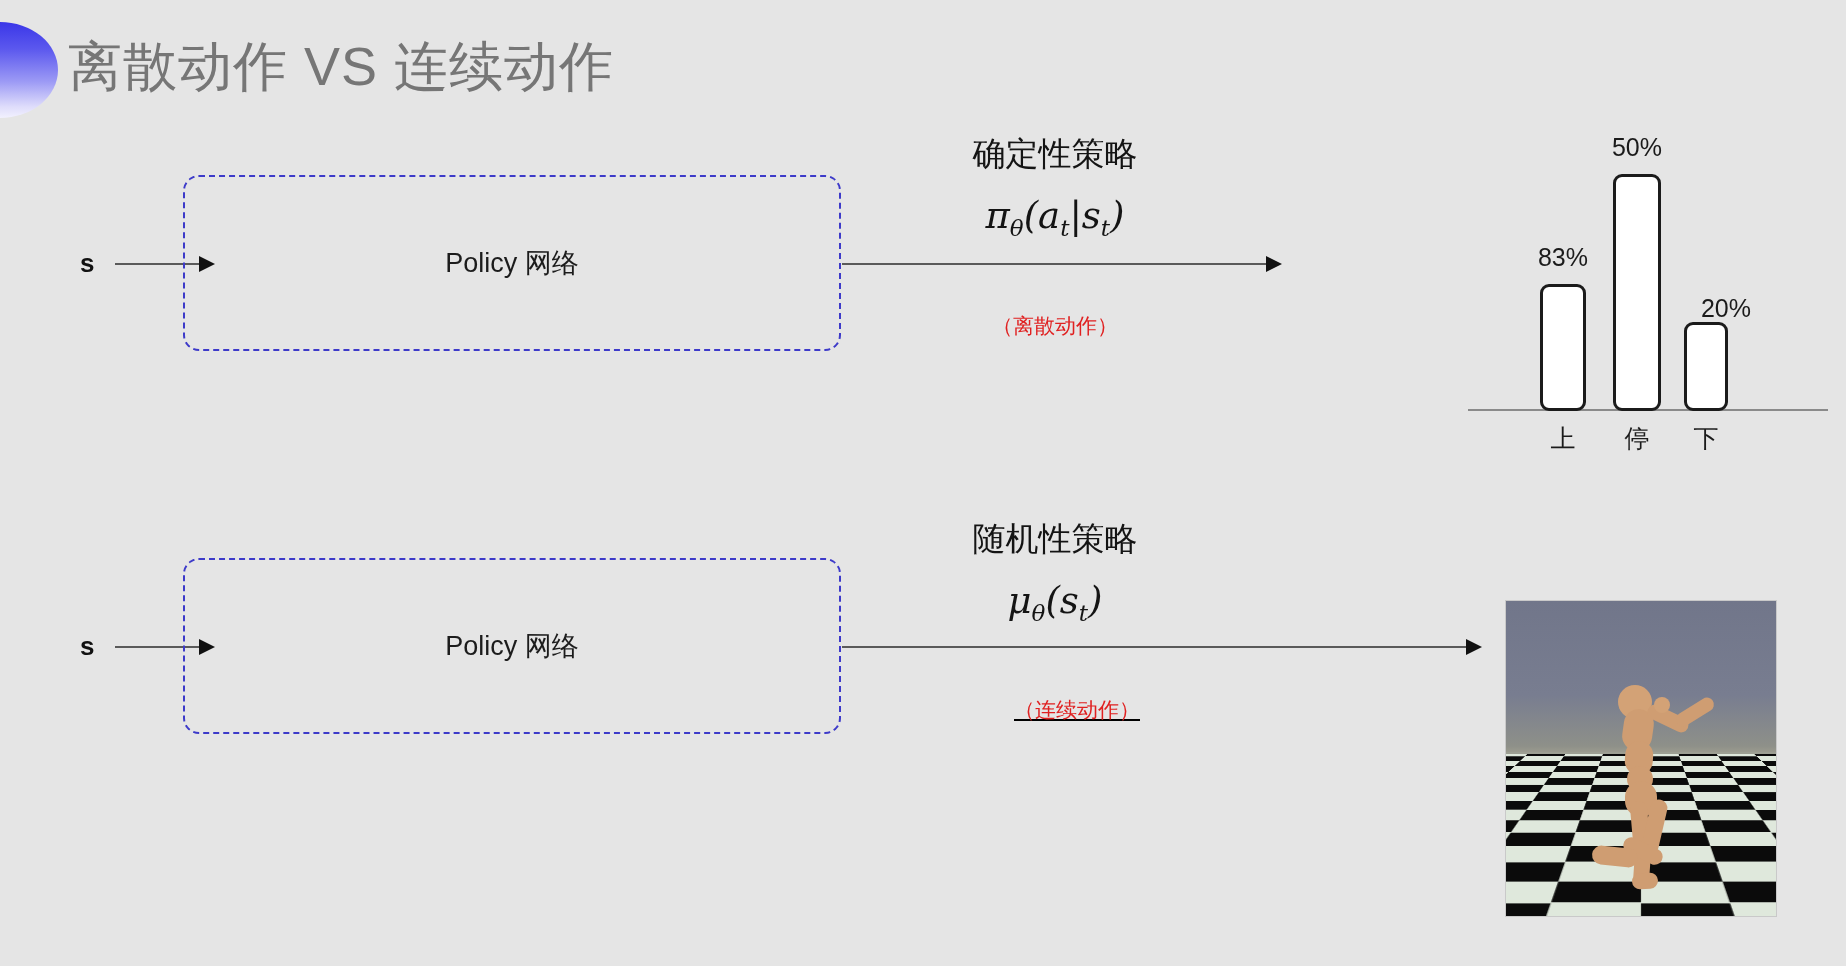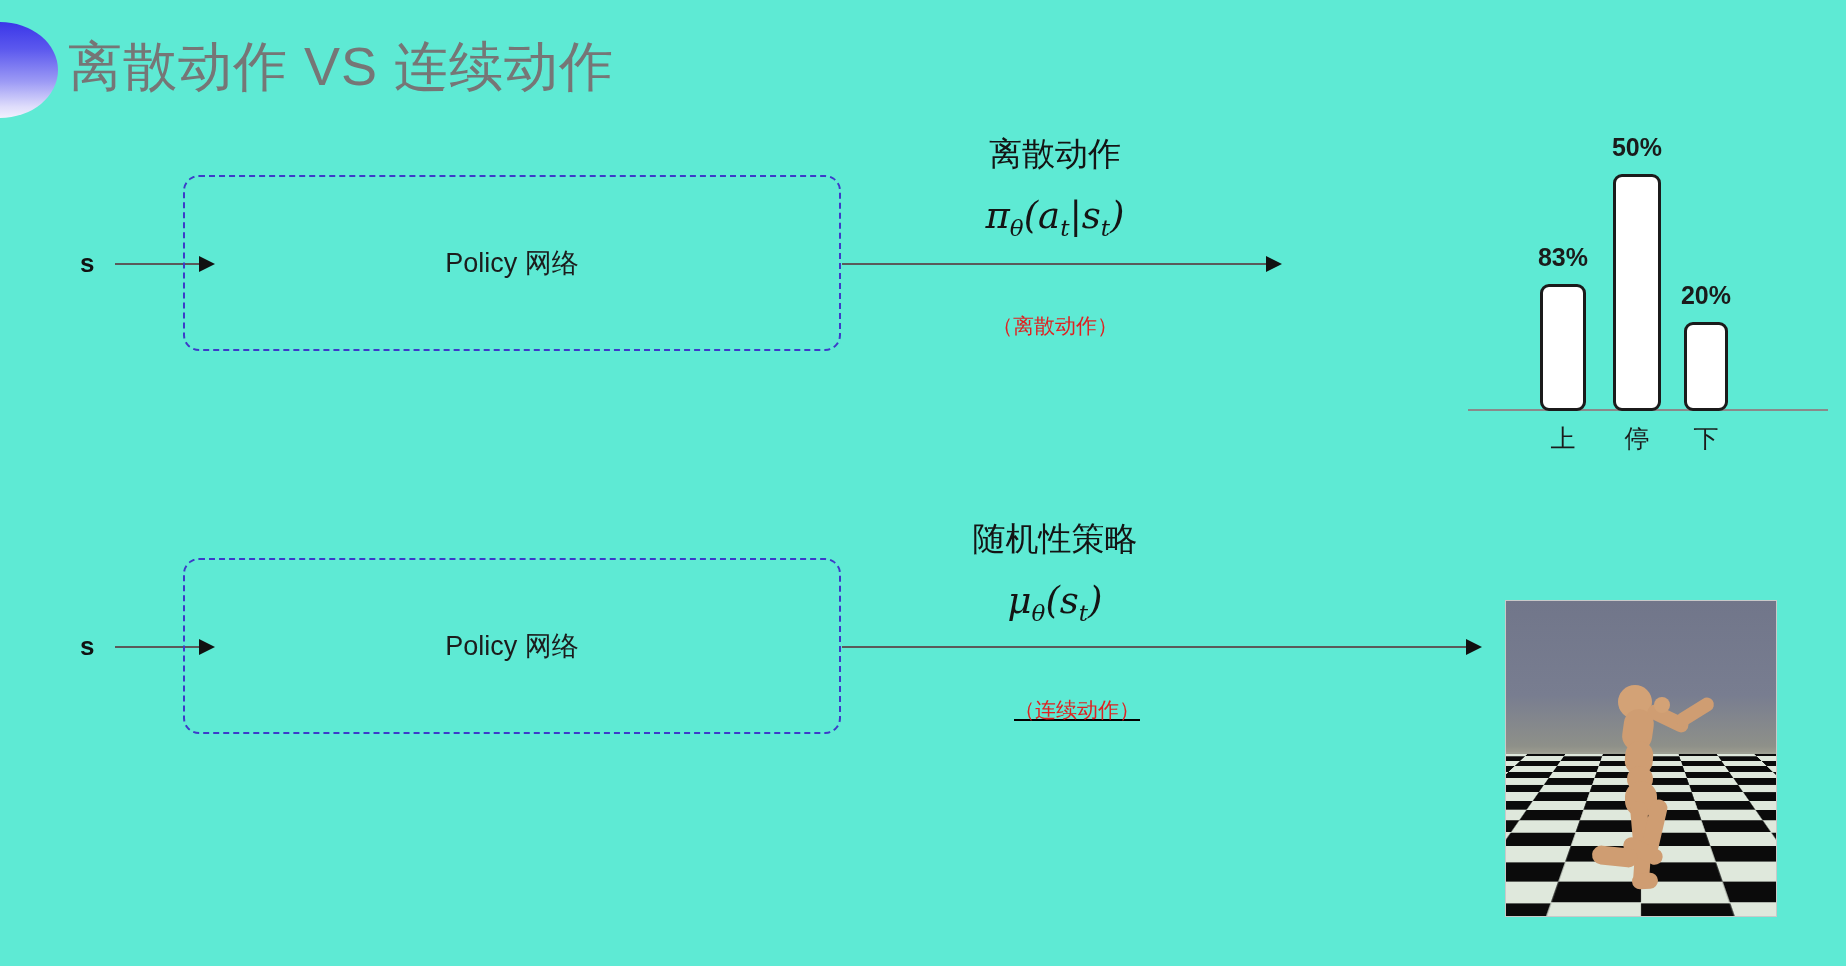--- a/index.html
+++ b/index.html
@@ -7,21 +7,21 @@
     padding: 0;
     background: #ffffff;
   }
   body {
     font-family: "Liberation Sans", sans-serif;
   }
   #slide {
     position: relative;
     width: 1846px;
     height: 966px;
-    background: #5eead4;
+    background: #e5e5e5;
     overflow: hidden;
   }
 
   
   .title-accent {
     position: absolute;
     left: 0px;
     top: 22px;
     width: 58px;
     height: 96px;
@@ -135,21 +135,20 @@
     border-radius: 9px;
     background: #ffffff;
     box-sizing: border-box;
   }
   .bar-value {
     position: absolute;
     font-size: 25px;
     color: #1b1b1b;
     text-align: center;
     white-space: nowrap;
-    font-weight: bold;
   }
   .bar-cat {
     position: absolute;
     bottom: 0px;
     font-size: 25px;
     color: #1b1b1b;
     text-align: center;
     white-space: nowrap;
   }
 
@@ -206,21 +205,21 @@
   <div class="s-label" style="left:80px; top:248px;">s</div>
   <div class="arrow" style="left:115px; top:263px; width:98px;"></div>
 
   <div class="policy-box" style="left:183px; top:175px; width:654px; height:172px;">
     <div class="policy-box-label">Policy 网络</div>
   </div>
 
   <div class="arrow" style="left:842px; top:263px; width:438px;"></div>
 
   <div class="caption-block" style="left:930px; top:132px; width:250px;">
-    <div class="caption-title">离散动作</div>
+    <div class="caption-title">确定性策略</div>
     <div class="caption-formula">
       <span>π</span><span class="sub">θ</span><span>(a</span><span class="sub">t</span><span>|s</span><span class="sub">t</span><span>)</span>
     </div>
   </div>
 
   <div class="caption-block" style="left:930px; top:308px; width:250px;">
     <div class="caption-note">（离散动作）</div>
   </div>
 
   <div class="chart" style="left:1468px; top:95px; width:360px; height:360px;">
@@ -229,21 +228,21 @@
 
     <div class="bar" style="left:72px; bottom:44px; width:46px; height:127px;"></div>
     <div class="bar-value" style="left:50px; bottom:183px; width:90px;">83%</div>
     <div class="bar-cat" style="left:50px; width:90px;">上</div>
 
     <div class="bar" style="left:145px; bottom:44px; width:48px; height:237px;"></div>
     <div class="bar-value" style="left:124px; bottom:293px; width:90px;">50%</div>
     <div class="bar-cat" style="left:124px; width:90px;">停</div>
 
     <div class="bar" style="left:216px; bottom:44px; width:44px; height:89px;"></div>
-    <div class="bar-value" style="left:193px; bottom:145px; width:90px;">20%</div>
+    <div class="bar-value" style="left:193px; bottom:132px; width:90px;text-align:right;">20%</div>
     <div class="bar-cat" style="left:193px; width:90px;">下</div>
   </div>
 
   <div class="s-label" style="left:80px; top:631px;">s</div>
   <div class="arrow" style="left:115px; top:646px; width:98px;"></div>
 
   <div class="policy-box" style="left:183px; top:558px; width:654px; height:172px;">
     <div class="policy-box-label">Policy 网络</div>
   </div>
 

